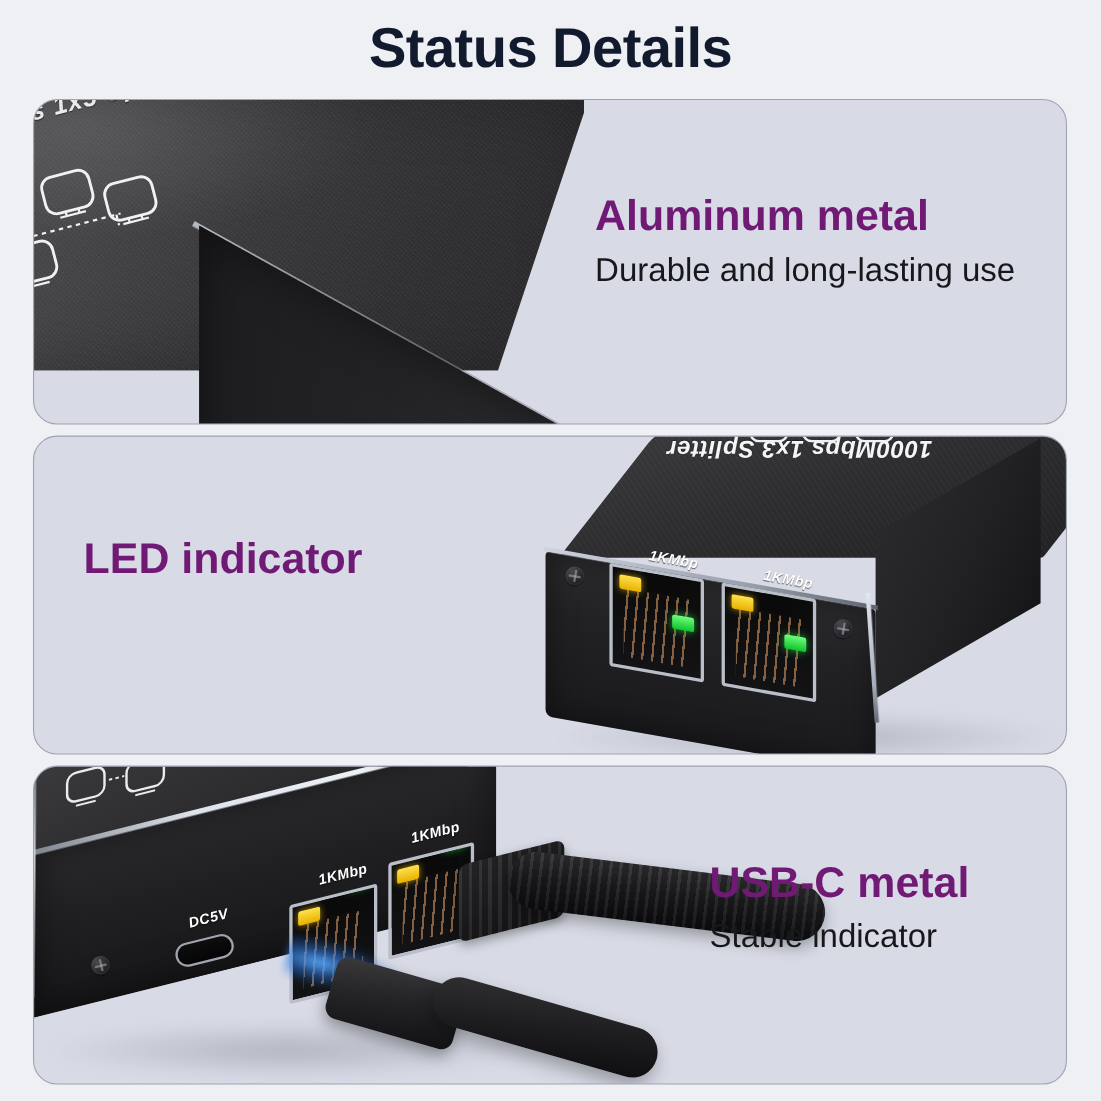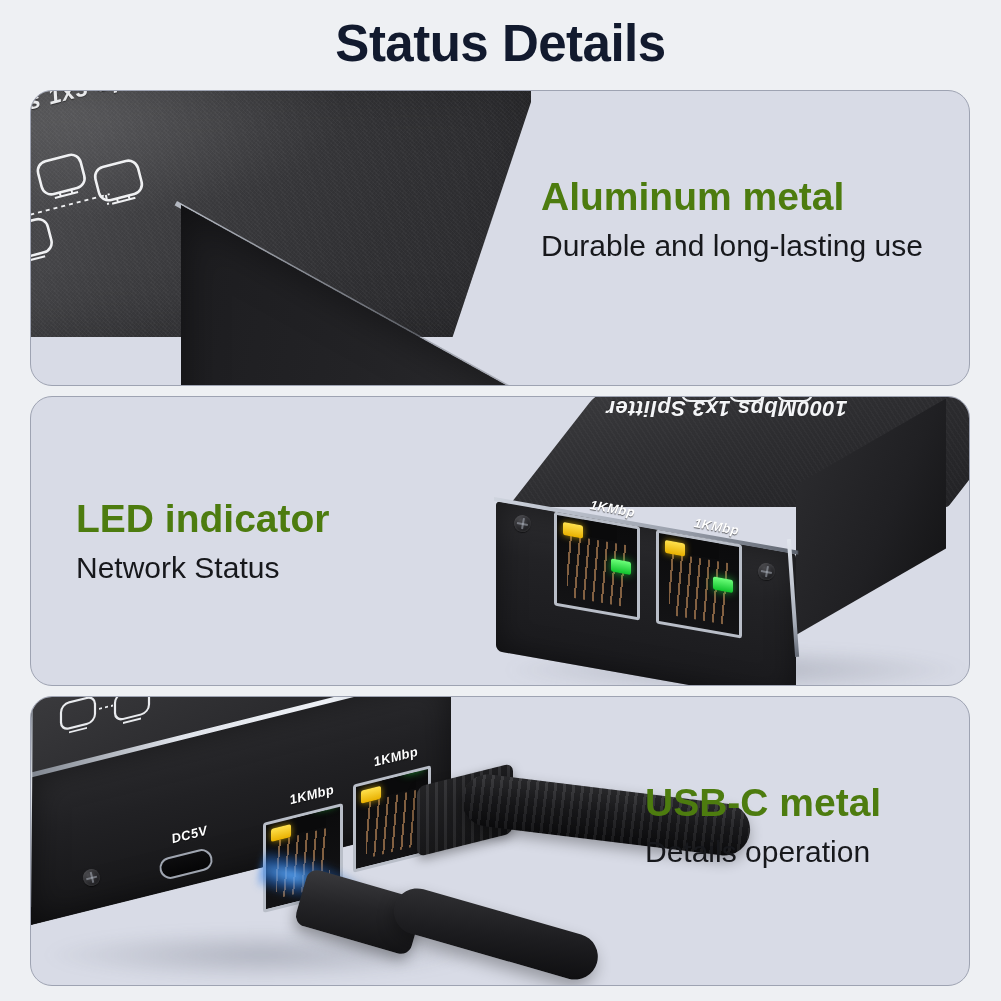--- a/index.html
+++ b/index.html
@@ -43,34 +43,34 @@
   }
   #panel-1 { top: 90px;  height: 296px; }
   #panel-2 { top: 396px; height: 290px; }
   #panel-3 { top: 696px; height: 290px; }
 
   
   .txt-block { position: absolute; }
   .feat-title {
     font-size: 39px;
     font-weight: bold;
-    color: #4d7c0f;
+    color: #701a75;
     line-height: 48px;
     white-space: nowrap;
   }
   .feat-sub {
     font-size: 30px;
     font-weight: normal;
     color: #17181c;
     line-height: 42px;
     white-space: nowrap;
     margin-top: 4px;
   }
   #text-1 { left: 510px; top: 82px; }
-  #text-2 { left: 45px;  top: 98px; }
+  #text-2 { left: 45px;  top: 88px; }
   #text-3 { left: 614px; top: 82px; }
 
   
   .p1-body {
     position: absolute;
     left: -60px;
     top: -4px;
     width: 600px;
     height: 330px;
     transform: rotate(0deg);
@@ -420,21 +420,20 @@
   <div class="txt-block" id="text-1">
     <div class="feat-title">Aluminum metal</div>
     <div class="feat-sub">Durable and long-lasting use</div>
   </div>
 </div>
 
 <div class="panel" id="panel-2">
 
   <div class="txt-block" id="text-2">
     <div class="feat-title">LED indicator</div>
-    <div class="feat-sub">Network Status</div>
   </div>
 
   <div class="p2-stage">
     <div class="shadow-soft" style="left:470px; top:250px; width:470px; height:46px;"></div>
 
     <div class="p2-device">
       <div class="p2-topface">
         <div class="p2-topgrain"></div>
       </div>
 
@@ -527,15 +526,15 @@
       <div class="eth-ribs"></div>
     </div>
 
     <div class="usbc-glow" style="left:228px; top:162px;"></div>
     <div class="usbc-cable-head" style="left:268px; top:186px;"></div>
     <div class="usbc-cable-tail" style="left:360px; top:214px;"></div>
   </div>
 
   <div class="txt-block" id="text-3">
     <div class="feat-title">USB-C metal</div>
-    <div class="feat-sub">Details operation</div>
+    <div class="feat-sub">Stable indicator</div>
   </div>
 </div>
 
 </body></html>

